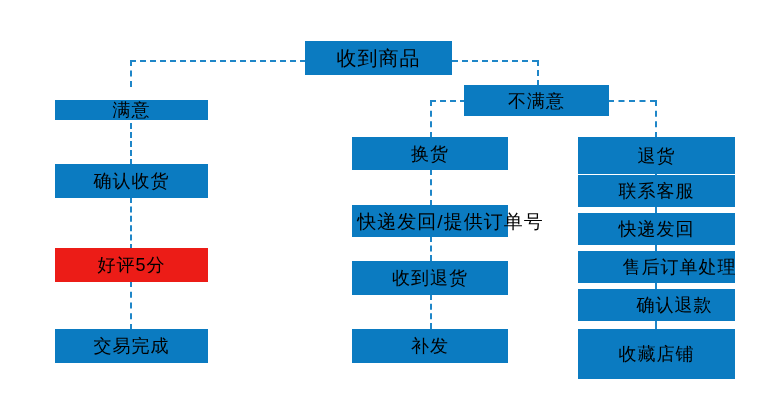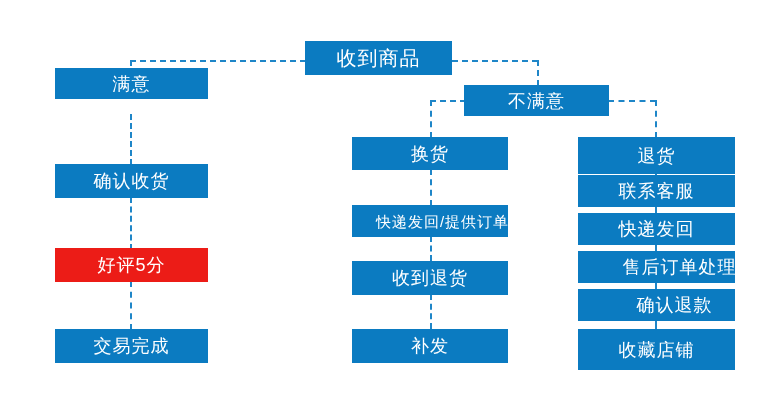--- a/index.html
+++ b/index.html
@@ -13,33 +13,33 @@
     height:403px;
     background:#ffffff;
     overflow:hidden;
   }
   .node{
     position:absolute;
     box-sizing:border-box;
     display:flex;
     align-items:center;
     justify-content:center;
-    color:#ffffff;
+    color:#000000;
     background:#0b7bc1;
     letter-spacing:1px;
     line-height:1;
     white-space:nowrap;
     z-index:3;
   }
   .node.red{background:#ec1c17;}
   .node .lbl{display:block;}
   
   .f-lg{font-size:20px;}
   .f-md{font-size:18px;}
-  .f-sm{font-size:15px;padding-left:41px;}
+  .f-sm{font-size:19px;padding-left:41px;}
 
   
   .conn{
     position:absolute;
     z-index:1;
   }
   .conn.h{
     border-top:2px dashed #1f86c8;
     height:0;
   }
@@ -76,21 +76,21 @@
   <div class="conn v" style="left:655px;top:169px;height:8px;"></div>
   <div class="conn v" style="left:655px;top:207px;height:8px;"></div>
   <div class="conn v" style="left:655px;top:245px;height:8px;"></div>
   <div class="conn v" style="left:655px;top:283px;height:8px;"></div>
   <div class="conn v" style="left:655px;top:321px;height:8px;"></div>
 
   <div class="node f-lg" style="left:305px;top:41px;width:147px;height:34px;">
     <span class="lbl">收到商品</span>
   </div>
 
-  <div class="node f-md" style="left:55px;top:68px;width:153px;height:31px;">
+  <div class="node f-md" style="left:55px;top:100px;width:153px;height:20px;">
     <span class="lbl">满意</span>
   </div>
   <div class="node f-md" style="left:55px;top:164px;width:153px;height:34px;">
     <span class="lbl">确认收货</span>
   </div>
   <div class="node red f-md" style="left:55px;top:248px;width:153px;height:34px;">
     <span class="lbl">好评5分</span>
   </div>
   <div class="node f-md" style="left:55px;top:329px;width:153px;height:34px;">
     <span class="lbl">交易完成</span>
@@ -121,17 +121,17 @@
   </div>
   <div class="node f-md" style="left:578px;top:213px;width:157px;height:32px;">
     <span class="lbl">快递发回</span>
   </div>
   <div class="node f-md" style="left:578px;top:251px;width:157px;height:32px;padding-left:46px;">
     <span class="lbl">售后订单处理</span>
   </div>
   <div class="node f-md" style="left:578px;top:289px;width:157px;height:32px;padding-left:36px;">
     <span class="lbl">确认退款</span>
   </div>
-  <div class="node f-md" style="left:578px;top:329px;width:157px;height:41px;">
+  <div class="node f-md" style="left:578px;top:329px;width:157px;height:50px;">
     <span class="lbl">收藏店铺</span>
   </div>
 
 </div>
 
 </body></html>

